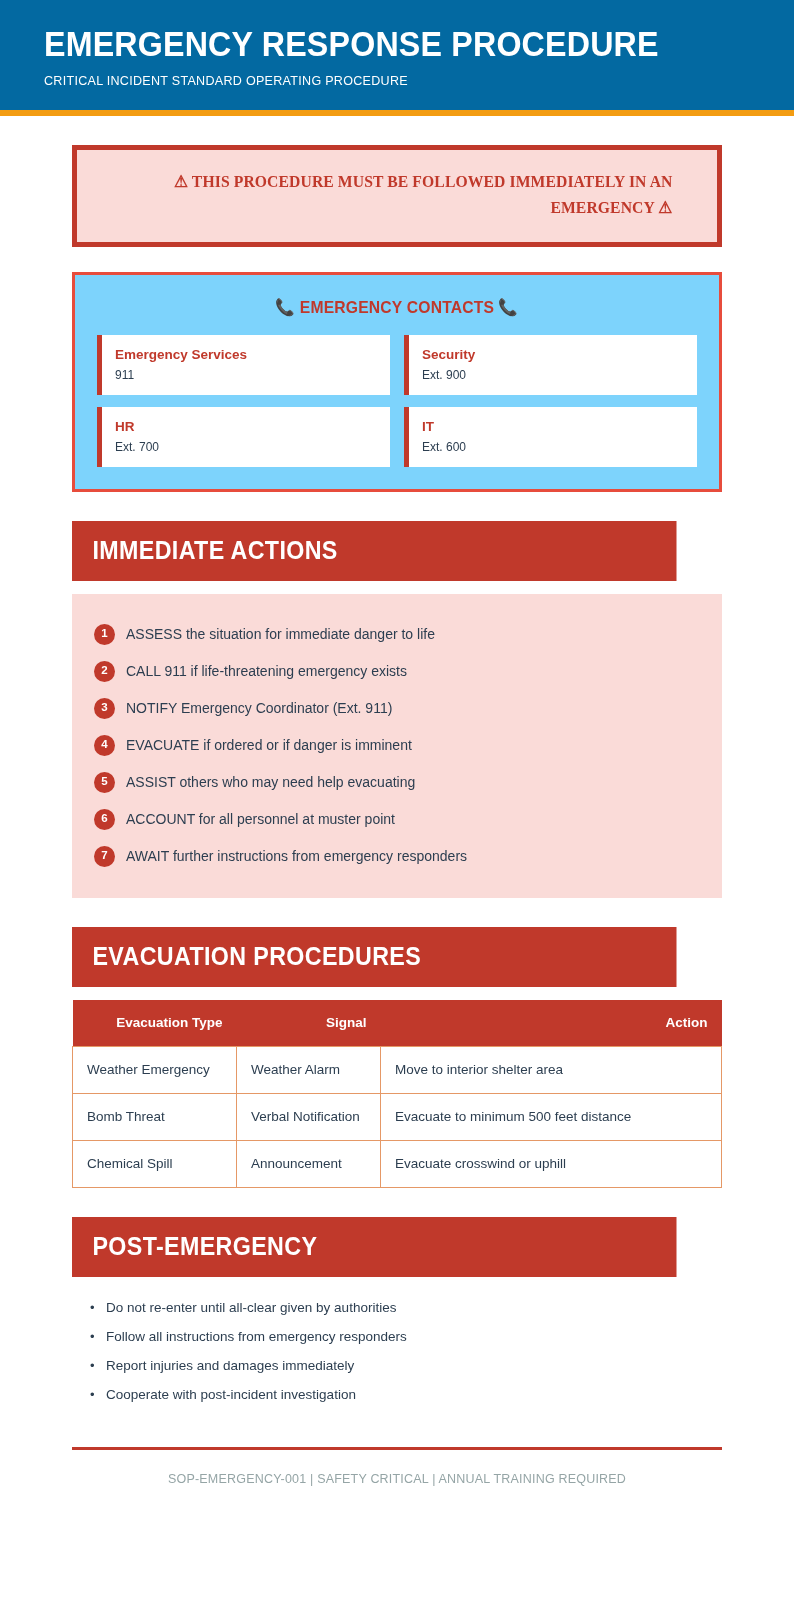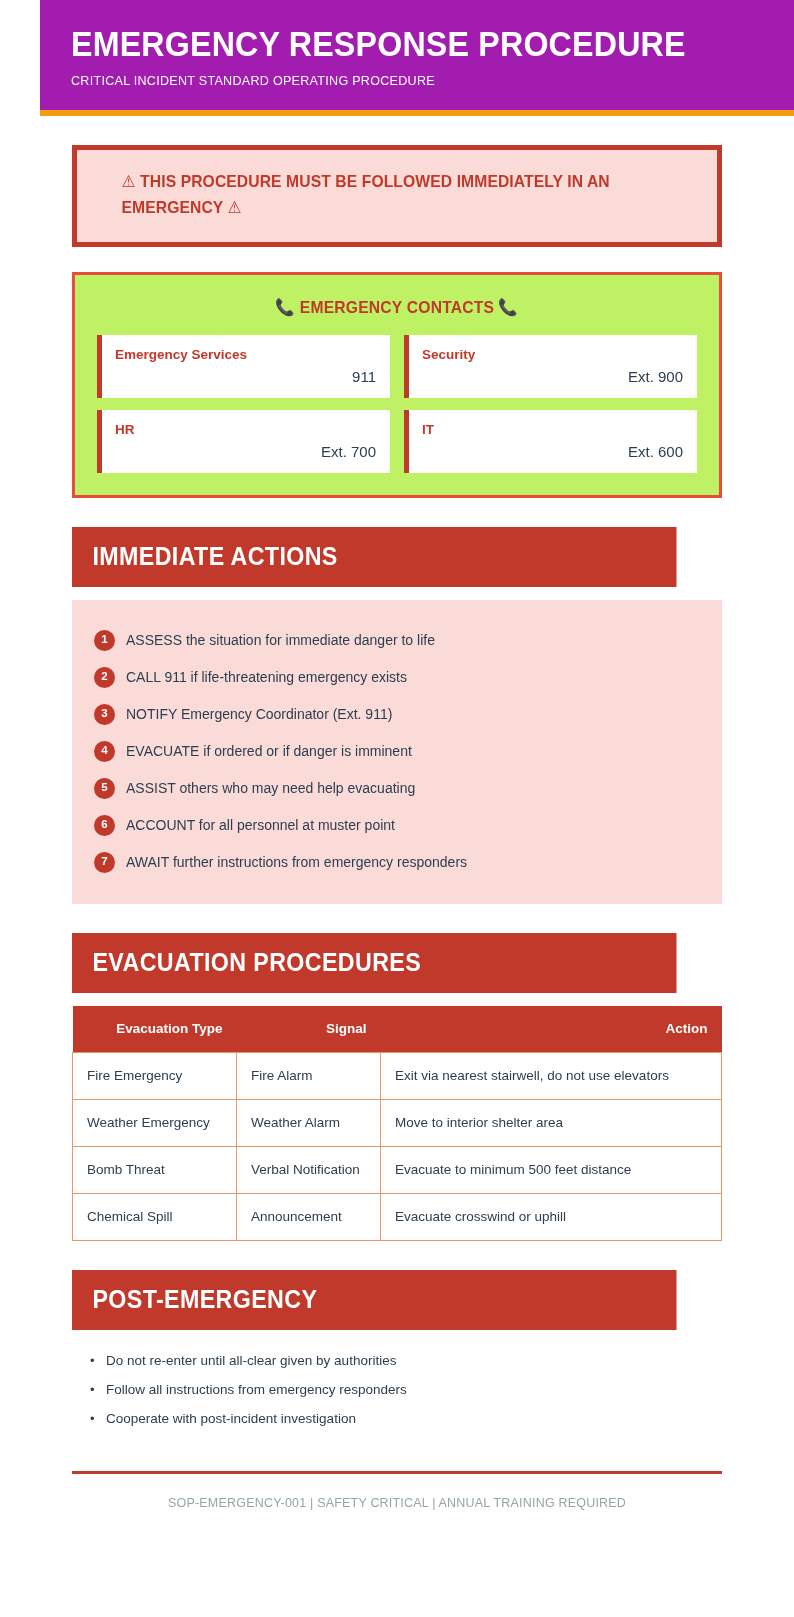--- a/index.html
+++ b/index.html
@@ -9,24 +9,23 @@
   }
   body {
     width: 794px;
     font-family: "Liberation Sans", "DejaVu Sans", sans-serif;
     color: #2C3E50;
     -webkit-font-smoothing: antialiased;
   }
 
   
   .doc-header {
-    background: #a21caf;
-    padding: 26px 30px 22px 31px;
+    background: #0369a1;
+    padding: 26px 30px 22px 44px;
     border-bottom: 6px solid #F39C12;
-    margin-left: 40px;
   }
   .doc-title {
     margin: 0;
     color: #ffffff;
     font-size: 35px;
     line-height: 1.04;
     font-weight: bold;
     letter-spacing: 0.2px;
     font-stretch: condensed;
     transform: scaleX(0.92);
@@ -46,36 +45,37 @@
   .page {
     padding: 0 72px;
   }
 
   
   .warning-banner {
     margin-top: 29px;
     border: 5px solid #C0392B;
     background: #FADBD8;
     padding: 19px 30px 21px 30px;
-    text-align: left;
+    text-align: right;
+    font-family: Liberation Serif, serif;
   }
   .warning-text {
     color: #C0392B;
     font-size: 16.5px;
     font-weight: bold;
     line-height: 1.55;
     letter-spacing: 0.1px;
     transform: scaleX(0.95);
   }
 
   
   .contacts-box {
     margin-top: 25px;
     border: 3px solid #E74C3C;
-    background: #bef264;
+    background: #7dd3fc;
     padding: 20px 22px 22px 22px;
   }
   .contacts-heading {
     text-align: center;
     color: #C0392B;
     font-size: 16.5px;
     font-weight: bold;
     letter-spacing: 0.2px;
     margin: 3px 0 18px 0;
     transform: scaleX(0.95);
@@ -92,22 +92,21 @@
     padding: 12px 14px 13px 13px;
   }
   .contact-name {
     color: #C0392B;
     font-size: 13.5px;
     font-weight: bold;
     margin-bottom: 6px;
   }
   .contact-value {
     color: #2C3E50;
-    font-size: 15px;
-    text-align: right;
+    font-size: 12px;
   }
 
   
   .section-bar {
     background: #C0392B;
     color: #ffffff;
     padding: 15px 22px 16px 22px;
     margin-top: 29px;
     font-size: 25px;
     font-weight: bold;
@@ -282,25 +281,20 @@
   <table class="evac-table">
     <thead>
       <tr>
         <th class="col-type">Evacuation Type</th>
         <th class="col-signal">Signal</th>
         <th>Action</th>
       </tr>
     </thead>
     <tbody>
       <tr>
-        <td>Fire Emergency</td>
-        <td>Fire Alarm</td>
-        <td>Exit via nearest stairwell, do not use elevators</td>
-      </tr>
-      <tr>
         <td>Weather Emergency</td>
         <td>Weather Alarm</td>
         <td>Move to interior shelter area</td>
       </tr>
       <tr>
         <td>Bomb Threat</td>
         <td>Verbal Notification</td>
         <td>Evacuate to minimum 500 feet distance</td>
       </tr>
       <tr>
@@ -308,19 +302,20 @@
         <td>Announcement</td>
         <td>Evacuate crosswind or uphill</td>
       </tr>
     </tbody>
   </table>
 
   <div class="section-bar">POST-EMERGENCY</div>
   <ul class="post-list">
     <li>Do not re-enter until all-clear given by authorities</li>
     <li>Follow all instructions from emergency responders</li>
+    <li>Report injuries and damages immediately</li>
     <li>Cooperate with post-incident investigation</li>
   </ul>
 
   <hr class="footer-rule">
   <div class="doc-footer">SOP-EMERGENCY-001 | SAFETY CRITICAL | ANNUAL TRAINING REQUIRED</div>
 
 </div>
 
 </body></html>

